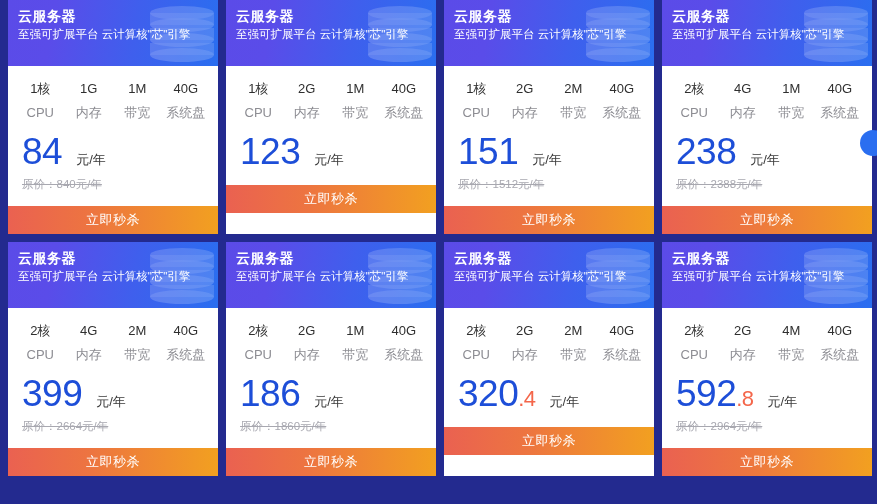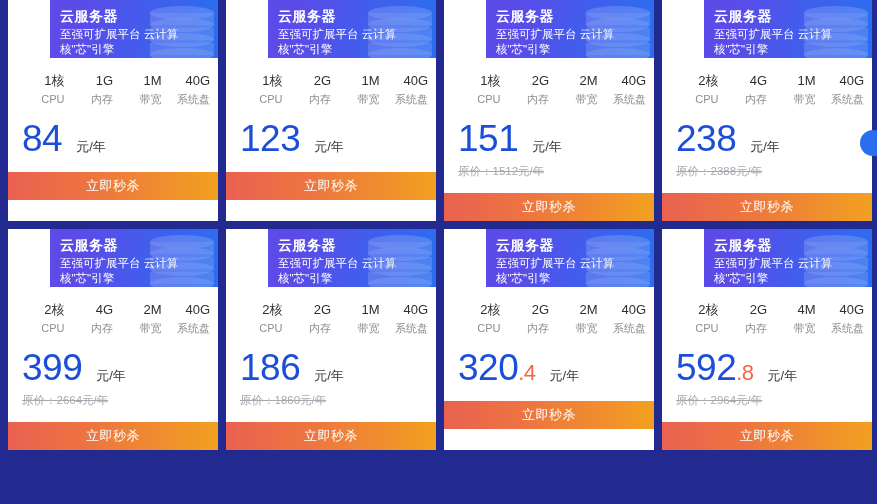--- a/index.html
+++ b/index.html
@@ -49,26 +49,25 @@
     background: #ffffff;
     display: flex;
     flex-direction: column;
     overflow: hidden;
     position: relative;
   }
 
   
   .card-head {
     position: relative;
-    height: 58px;
+    height: 66px;
     background: linear-gradient(100deg, #5b4be8 0%, #5a4ce9 22%, #3f5fed 60%, #2a6ef0 100%);
     padding: 8px 10px 0 10px;
     box-sizing: border-box;
     overflow: hidden;
-    margin-left: 42px;
   }
   .server-art {
     position: absolute;
     right: 0px;
     top: 4px;
     width: 72px;
     height: 58px;
     opacity: .30;
     pointer-events: none;
   }
@@ -92,33 +91,33 @@
   }
 
   
   .specs {
     display: flex;
     padding: 14px 8px 0 8px;
     box-sizing: border-box;
   }
   .spec {
     flex: 1 1 0;
-    text-align: right;
+    text-align: center;
   }
   .spec-val {
     font-size: 13px;
     color: #2f2f2f;
     line-height: 18px;
     white-space: nowrap;
   }
   .spec-lab {
-    font-size: 11px;
+    font-size: 13px;
     color: #8d8d93;
     line-height: 17px;
-    margin-top: 1px;
+    margin-top: 6px;
     white-space: nowrap;
   }
 
   
   .price-row {
     padding: 12px 0 0 14px;
     display: flex;
     align-items: baseline;
   }
   .price-int {
@@ -208,20 +207,21 @@
     <div class="spec-lab">系统盘</div>
   </div>
 </div>
 
     <div class="price-row">
       <span class="price-int">84</span>
       <span class="price-dec"></span>
       <span class="price-unit">元/年</span>
     </div>
 
+    <div class="orig-price">原价：840元/年</div>
 
     <div class="buy-btn">立即秒杀</div>
   </div>
 
   <div class="card">
 
     <div class="card-head">
       <svg class="server-art" viewBox="0 0 72 58" xmlns="http://www.w3.org/2000/svg">
         <ellipse cx="36" cy="9" rx="32" ry="7" fill="#ffffff" opacity="0.55"></ellipse>
         <rect x="4" y="9" width="64" height="12" fill="#ffffff" opacity="0.50"></rect>

